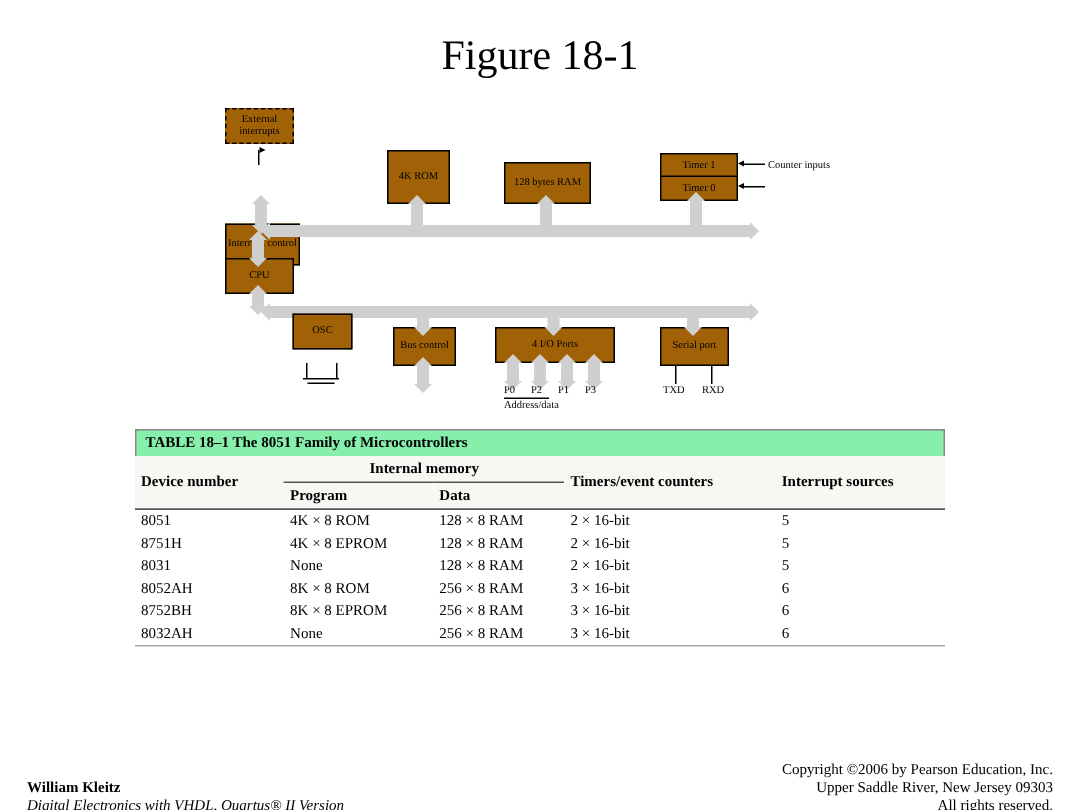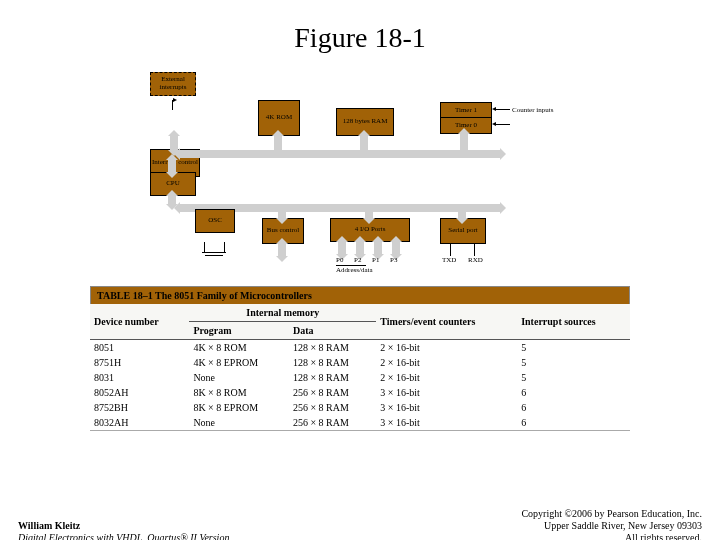--- a/index.html
+++ b/index.html
@@ -17,21 +17,21 @@
   .hbus::after{right:-6px;border-left:6px solid #cfcfcf;}
   .vbus{position:absolute;width:8px;background:#cfcfcf;}
   .vbus::before,.vbus::after{content:"";position:absolute;left:-2px;width:0;height:0;border-left:6px solid transparent;border-right:6px solid transparent;}
   .vbus::before{top:-6px;border-bottom:6px solid #cfcfcf;}
   .vbus::after{bottom:-6px;border-top:6px solid #cfcfcf;}
   .small-arrow{position:absolute;height:1px;background:#000;}
   .small-arrow::after{content:"";position:absolute;right:-4px;top:-2px;width:0;height:0;border-top:2.5px solid transparent;border-bottom:2.5px solid transparent;border-left:4px solid #000;}
   .small-arrow.rev::after{right:auto;left:-4px;border-left:none;border-right:4px solid #000;}
   
   .tbl-wrap{width:540px;margin:24px auto 0 auto;font-family:"Times New Roman",serif;}
-  .tbl-header{background:#a16207;font-size:10px;font-weight:bold;padding:3px 6px;border:1px solid #888;border-bottom:none;}
+  .tbl-header{background:#86efac;font-size:10px;font-weight:bold;padding:3px 6px;border:1px solid #888;border-bottom:none;}
   table.data{width:100%;border-collapse:collapse;font-size:10px;}
   table.data th{font-weight:bold;border-bottom:1px solid #555;padding:3px 4px;text-align:left;background:#f7f7f4;}
   table.data th.group{text-align:center;border-bottom:1px solid #555;}
   table.data td{padding:2px 4px;}
   .thin-rule{border-top:1px solid #aaa;}
   
   .ftr-left{position:absolute;left:18px;bottom:18px;font-size:10px;line-height:1.2;}
   .ftr-left .auth{font-weight:bold;}
   .ftr-left .em{font-style:italic;}
   .ftr-right{position:absolute;right:18px;bottom:18px;font-size:10px;line-height:1.2;text-align:right;}

